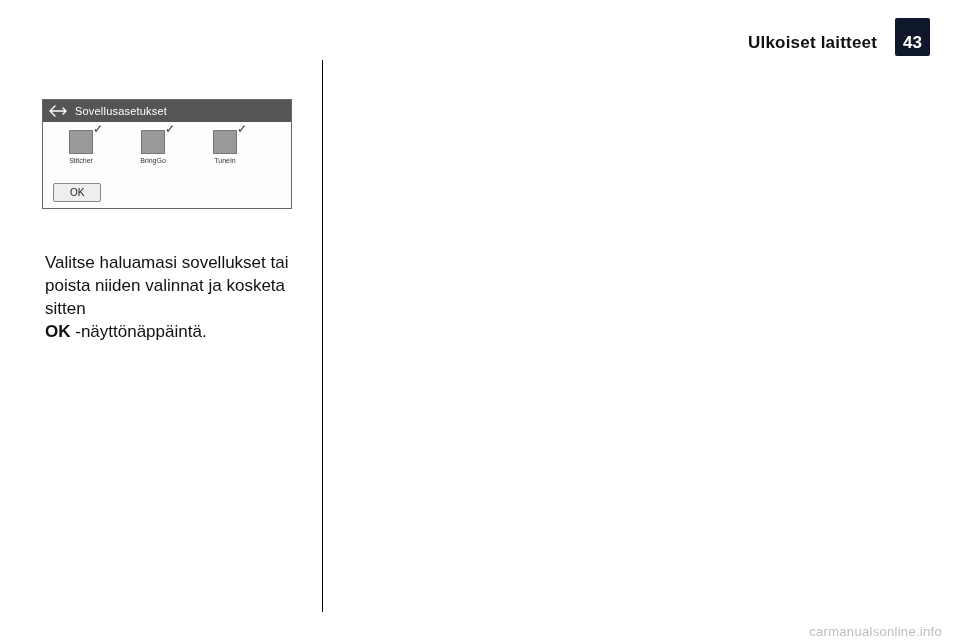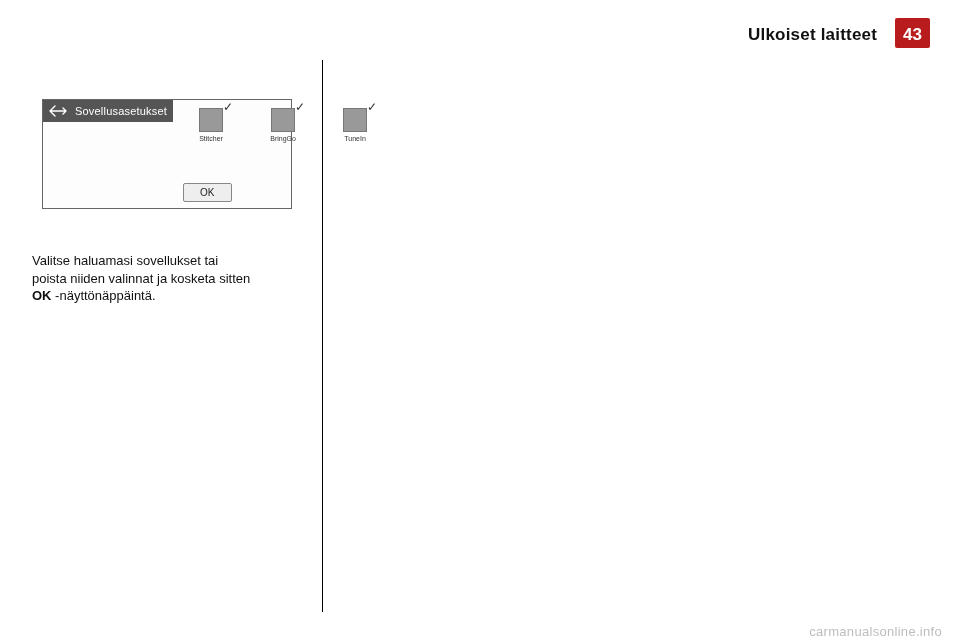--- a/index.html
+++ b/index.html
@@ -27,23 +27,23 @@
     .header-title {
       font-size: 17px;
       font-weight: 700;
       color: #111;
       letter-spacing: 0.2px;
       text-align: center;
     }
     .header-page {
       font-size: 17px;
       font-weight: 700;
-      background: #b91c1c;
+      background: #0f172a;
       color: #fff;
-      padding: 7px 8px 3px 8px;
+      padding: 15px 8px 3px 8px;
       border-radius: 2px;
       min-width: 28px;
       text-align: center;
     }
     .columns {
       position: absolute;
       top: 60px;
       left: 32px;
       right: 32px;
       bottom: 30px;
@@ -73,21 +73,21 @@
       display: flex;
       align-items: center;
       justify-content: center;
     }
     .device-inner {
       width: 250px;
       height: 110px;
       border: 1.5px solid #666;
       background: #fdfdfd;
       display: flex;
-      flex-direction: row;
+      flex-direction: column;
     }
     .device-titlebar {
       height: 22px;
       background: #555;
       display: flex;
       align-items: center;
       padding: 0 6px;
       gap: 8px;
     }
     .back-arrow {
@@ -155,23 +155,24 @@
     .ok-btn {
       font-size: 10px;
       color: #222;
       background: #eee;
       border: 1px solid #888;
       padding: 3px 16px;
       border-radius: 2px;
     }
 
     .body-text {
-      font-size: 13px;
+      font-size: 17px;
       line-height: 1.35;
       color: #111;
+      margin-left: 13px;
     }
     .body-text .strong { font-weight: 700; }
 
     .watermark {
       position: absolute;
       bottom: 3px;
       right: 18px;
       font-size: 13px;
       color: #bdbdbd;
       letter-spacing: 0.3px;

